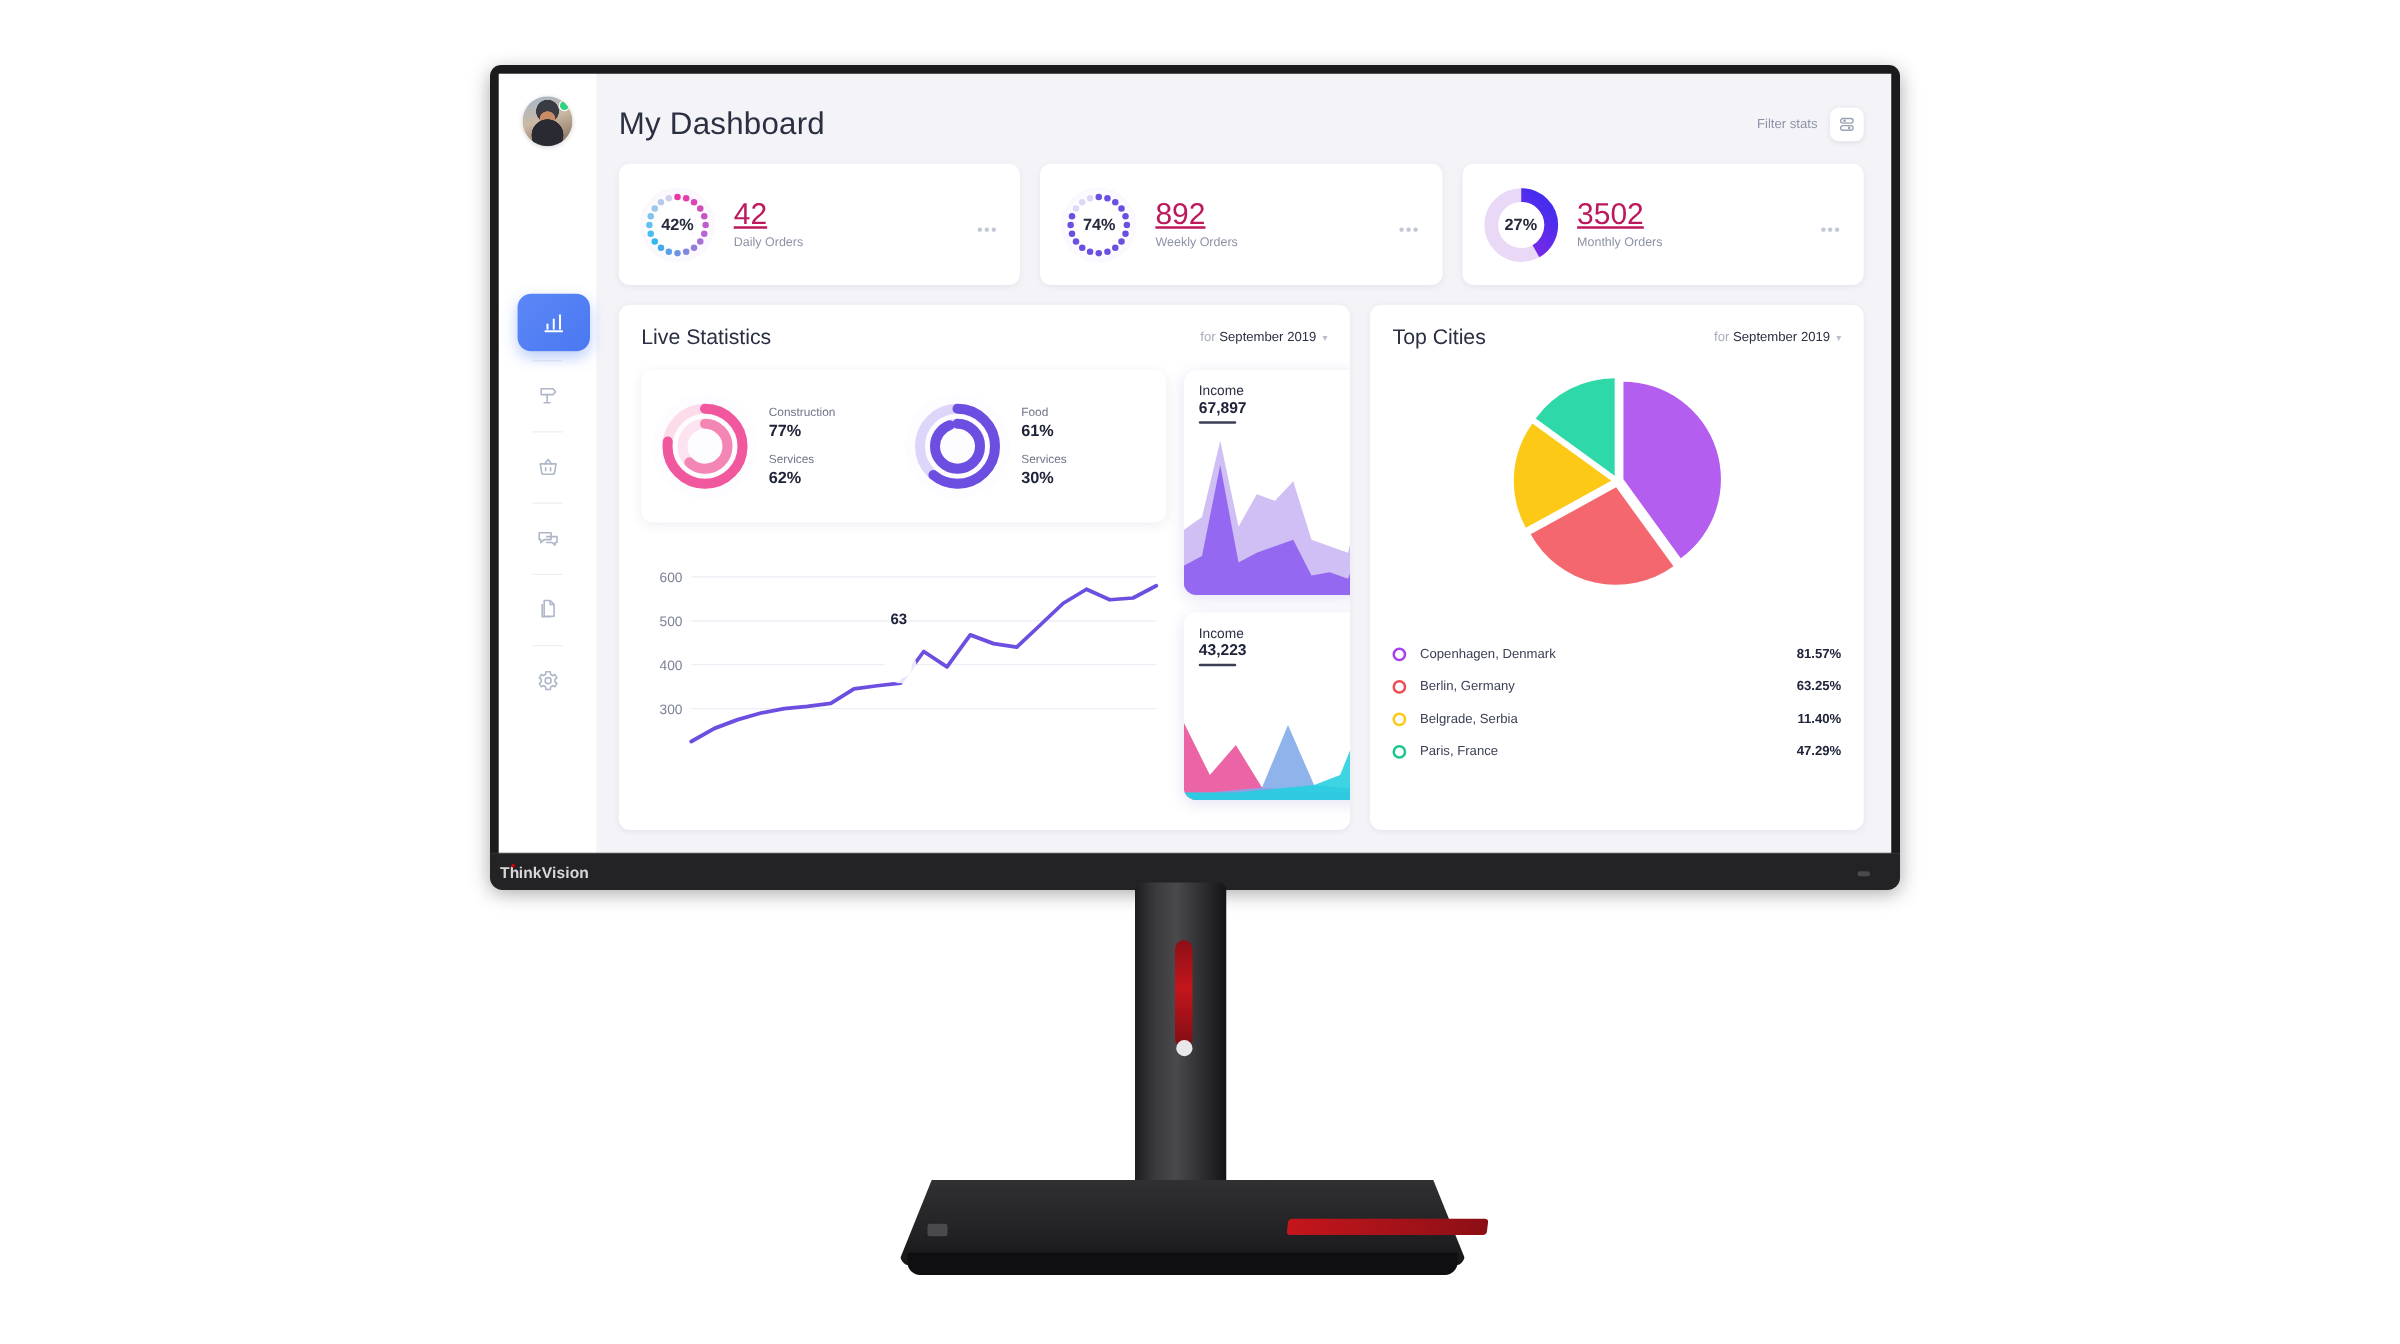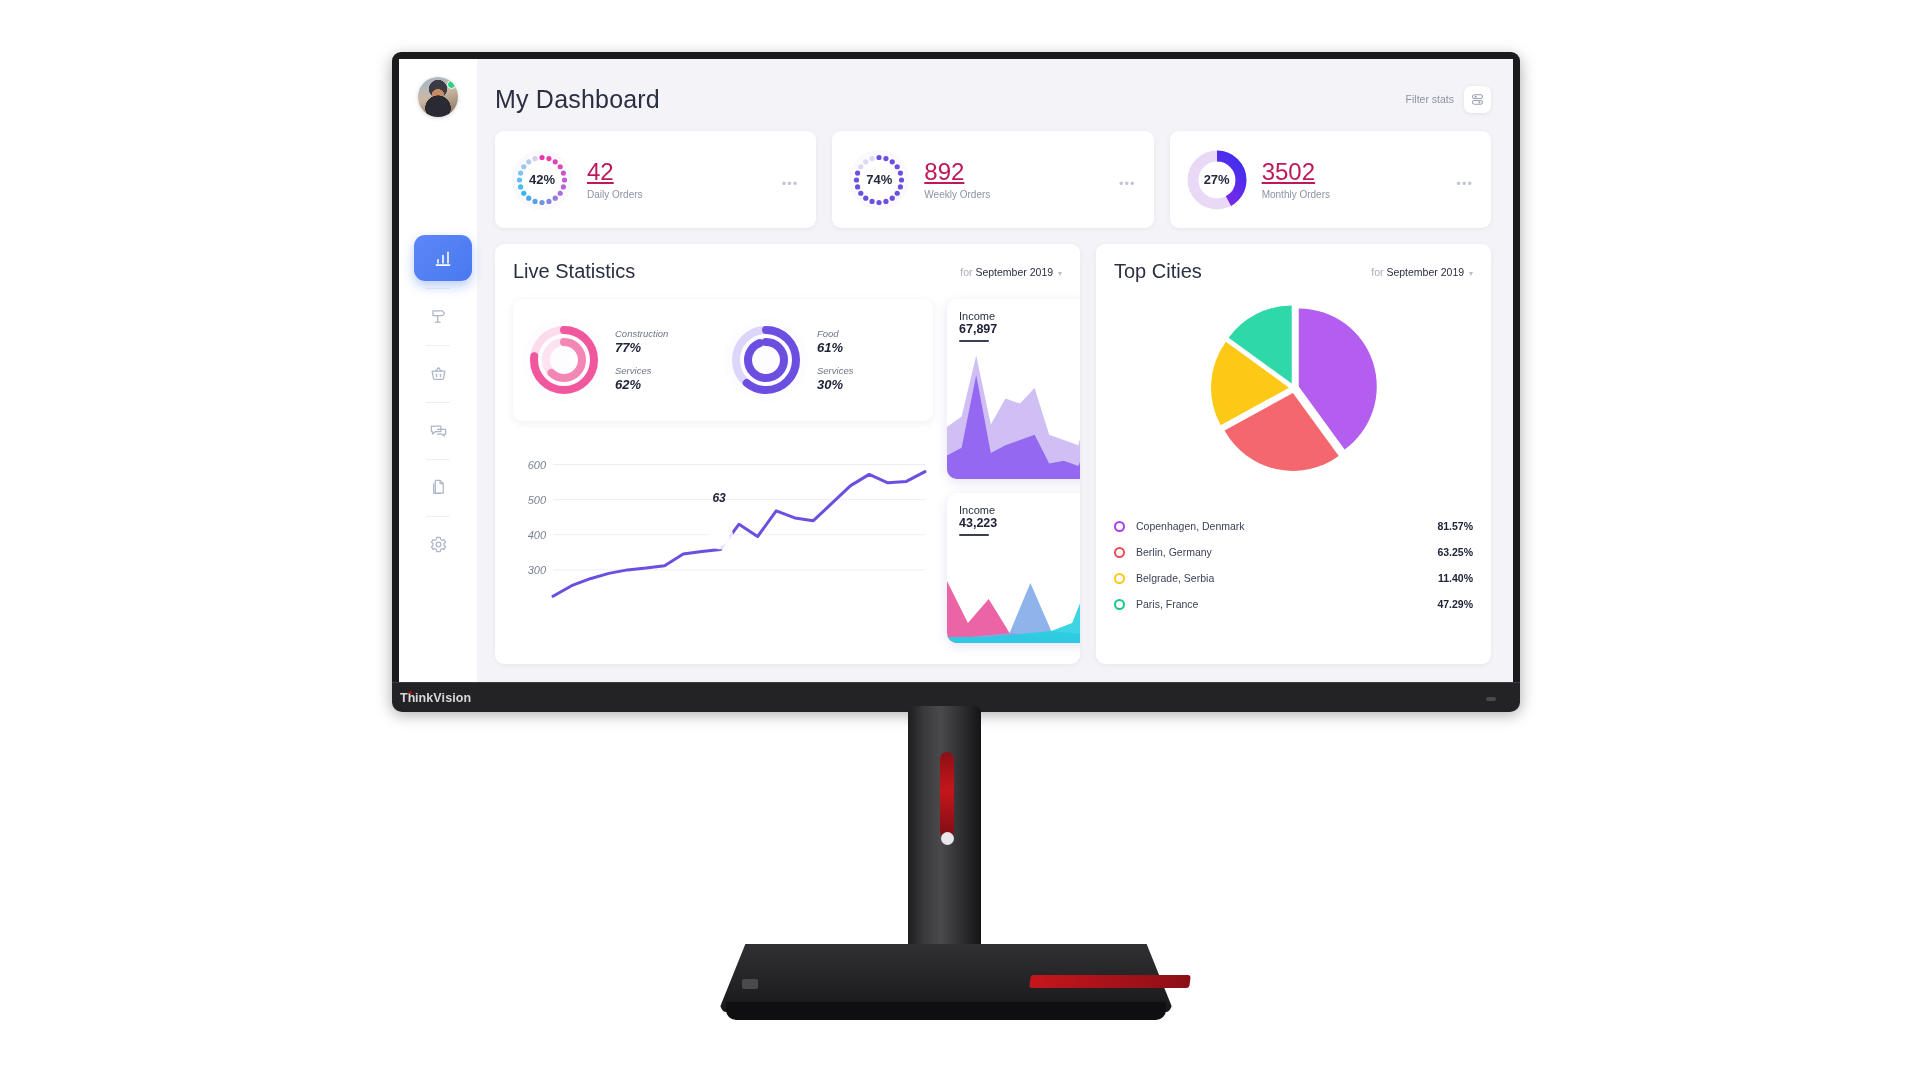--- a/index.html
+++ b/index.html
@@ -166,28 +166,28 @@
   
   .panel-row { display: flex; gap: 16px; margin-top: 16px; }
   .panel {
     background: #fff; border-radius: 9px;
     box-shadow: 0 1px 5px rgba(30,40,80,.07);
     padding: 16px 18px;
   }
   .panel.left { flex: 0 0 585px; height: 420px; position: relative; overflow: hidden; }
   .panel.right { flex: 1; height: 420px; position: relative; overflow: hidden; }
   .panel-head { display: flex; align-items: center; justify-content: space-between; }
-  .panel-title { font-size: 20px; color: #2b2f42; }
+  .panel-title { font-size: 17px; color: #2b2f42; }
   .panel-period { font-size: 10.5px; color: #2b2f42; }
   .panel-period .for { color: #a9aebd; }
   .panel-period .caret { color: #b9bfcd; font-size: 8px; margin-left: 2px; }
 
   
   .ls-body { display: flex; gap: 14px; margin-top: 16px; }
-  .ls-left { flex: 1; font-style: italic; }
+  .ls-left { flex: 1; }
   .donut-card {
     background: #fff; border-radius: 9px;
     box-shadow: 0 2px 9px rgba(30,40,80,.08);
     height: 122px; display: flex; align-items: center; padding: 0 8px;
   }
   .donut-unit { display: flex; align-items: center; flex: 1; }
   .donut-unit svg { display: block; }
   .donut-labels { margin-left: 8px; }
   .dl-name { font-size: 9.5px; color: #6f7589; }
   .dl-val { font-size: 13px; font-weight: bold; color: #20243a; margin-top: 1px; }

